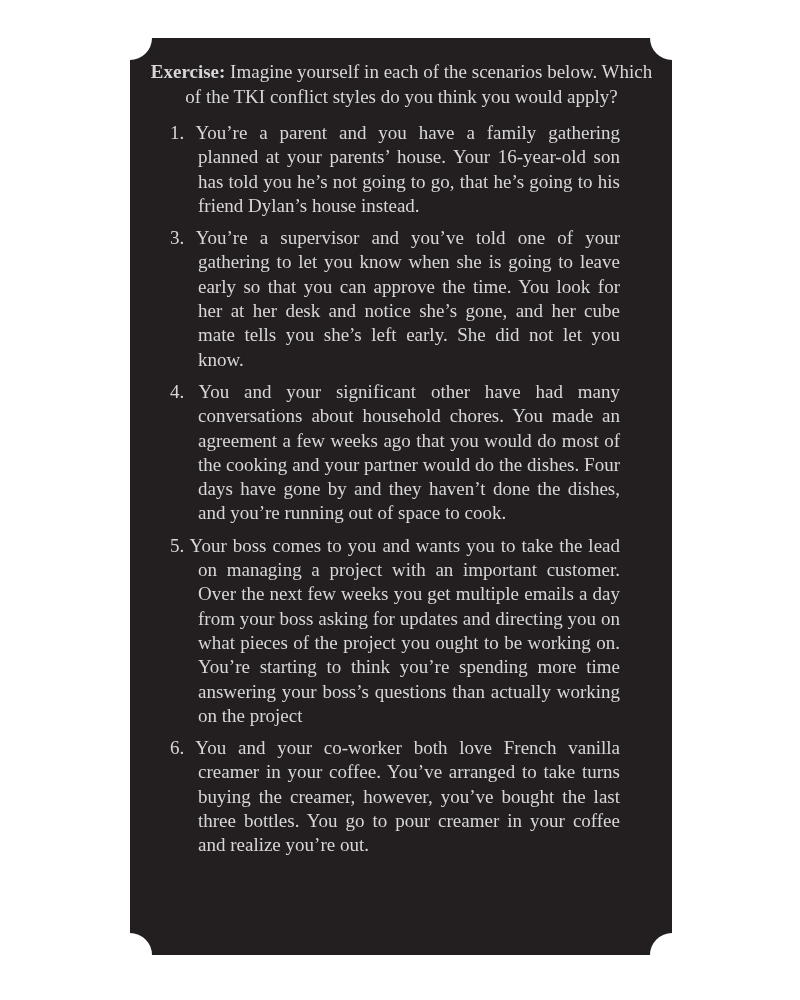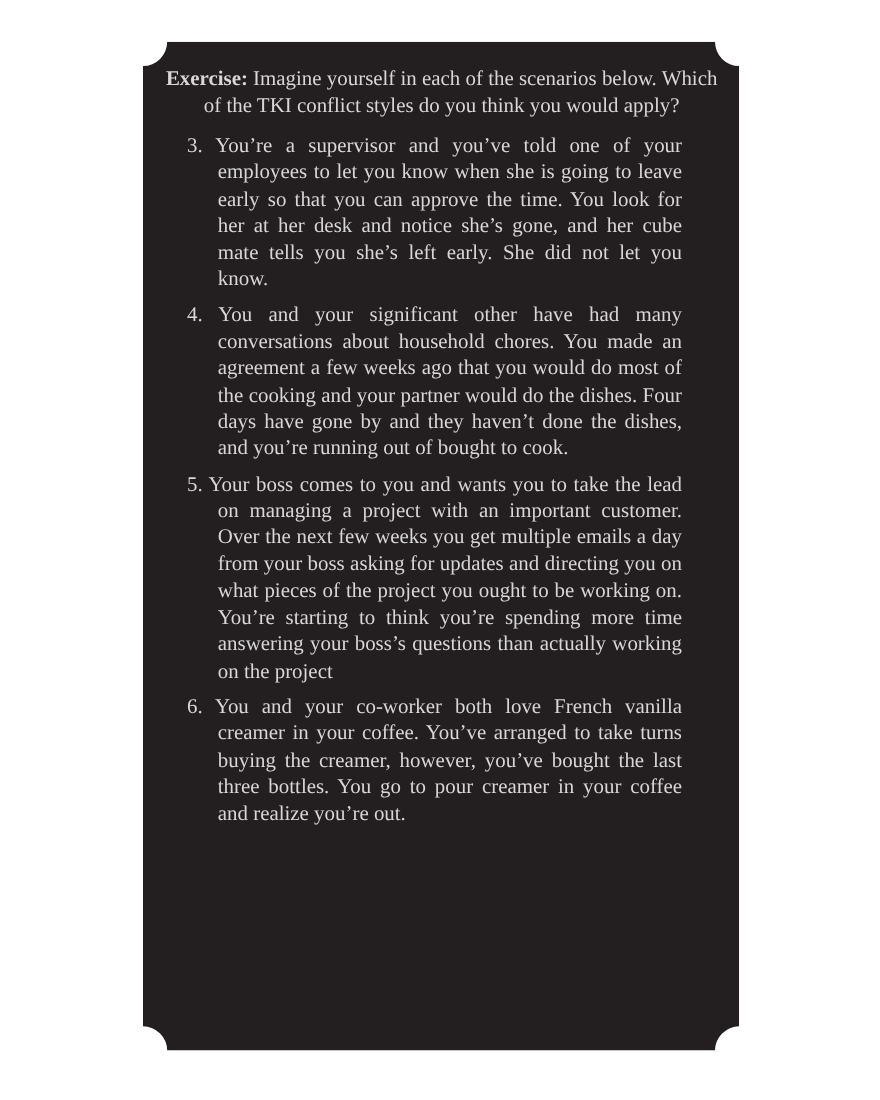--- a/index.html
+++ b/index.html
@@ -53,24 +53,25 @@
 </head>
 <body>
 
 <div class="card">
   <svg class="card-shape" viewBox="0 0 542 917" aria-hidden="true">
     <path d="M 22 0 L 520 0 A 22 22 0 0 0 542 22 L 542 895 A 22 22 0 0 0 520 917 L 22 917 A 22 22 0 0 0 0 895 L 0 22 A 22 22 0 0 0 22 0 Z"></path>
   </svg>
   <div class="content">
     <p class="header"><span class="bold">Exercise:</span> <span>Imagine yourself in each of the scenarios below. Which of the TKI conflict styles do you think you would apply?</span></p>
     <div class="scenario-list">
+  <div class="item"><span class="num">1.</span> <span>You’re a parent and you have a family gathering planned at your parents’ house. Your 16-year-old son has told you he’s not going to go, that he’s going to his friend Dylan’s house instead.</span></div>
 
 
-  <div class="item"><span class="num">3.</span> <span>You’re a supervisor and you’ve told one of your employees to let you know when she is going to leave early so that you can approve the time. You look for her at her desk and notice she’s gone, and her cube mate tells you she’s left early. She did not let you know.</span></div>
+  <div class="item"><span class="num">3.</span> <span>You’re a supervisor and you’ve told one of your gathering to let you know when she is going to leave early so that you can approve the time. You look for her at her desk and notice she’s gone, and her cube mate tells you she’s left early. She did not let you know.</span></div>
 
-  <div class="item"><span class="num">4.</span> <span>You and your significant other have had many conversations about household chores. You made an agreement a few weeks ago that you would do most of the cooking and your partner would do the dishes. Four days have gone by and they haven’t done the dishes, and you’re running out of bought to cook.</span></div>
+  <div class="item"><span class="num">4.</span> <span>You and your significant other have had many conversations about household chores. You made an agreement a few weeks ago that you would do most of the cooking and your partner would do the dishes. Four days have gone by and they haven’t done the dishes, and you’re running out of space to cook.</span></div>
 
   <div class="item"><span class="num">5.</span> <span>Your boss comes to you and wants you to take the lead on managing a project with an important customer. Over the next few weeks you get multiple emails a day from your boss asking for updates and directing you on what pieces of the project you ought to be working on. You’re starting to think you’re spending more time answering your boss’s questions than actually working on the project</span></div>
 
   <div class="item"><span class="num">6.</span> <span>You and your co-worker both love French vanilla creamer in your coffee. You’ve arranged to take turns buying the creamer, however, you’ve bought the last three bottles. You go to pour creamer in your coffee and realize you’re out.</span></div>
 </div>
   </div>
 </div>
 
 </body></html>

